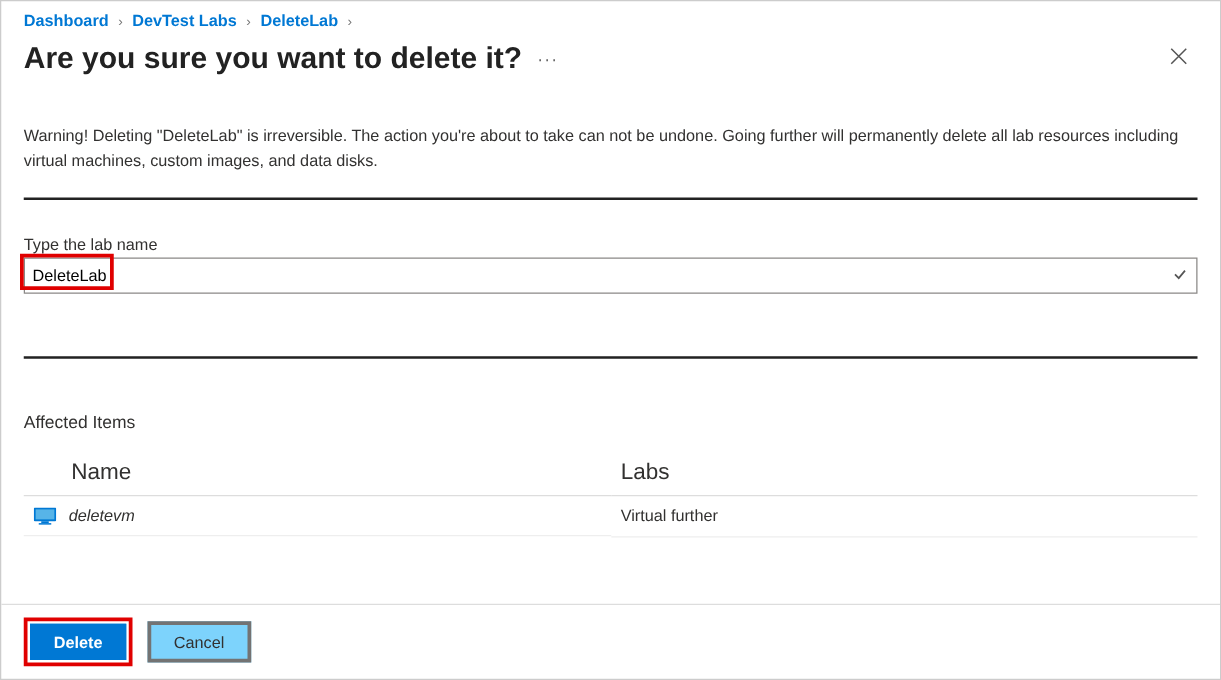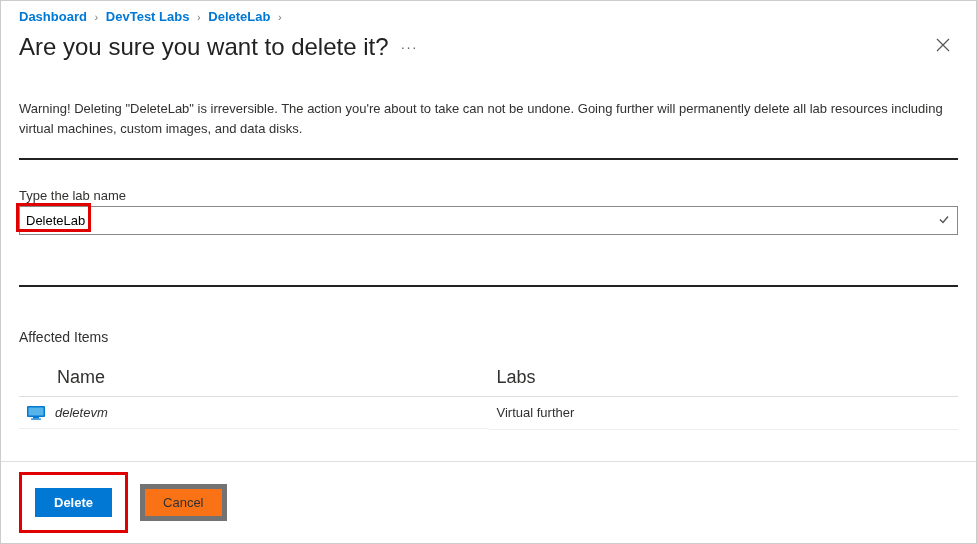--- a/index.html
+++ b/index.html
@@ -27,21 +27,21 @@
       margin: 0 4px;
       font-size: 11px;
     }
     .header-row {
       display: flex;
       align-items: center;
       padding: 4px 18px 10px 18px;
     }
     .page-title {
       font-size: 24px;
-      font-weight: 400;
+      font-weight: 700;
       color: #222;
     }
     .ellipsis {
       margin-left: 12px;
       color: #666;
       font-size: 14px;
       letter-spacing: 1px;
     }
     .close-icon {
       margin-left: auto;
@@ -149,27 +149,27 @@
       cursor: pointer;
       font-family: inherit;
     }
     .btn-primary {
       background: #0078d4;
       color: #fff;
       border: 1px solid #0078d4;
       font-weight: 600;
     }
     .btn-secondary {
-      background: #f97316;
-      color: #323130;
-      border: 5px solid #737373;
+      background: #7dd3fc;
+      color: #323130;
+      border: 3px solid #737373;
     }
     .highlight-delete {
       border: 3px solid #e00000;
-      padding: 13px;
+      padding: 2px;
       display: inline-flex;
     }
   </style>
 </head>
 <body>
 
 <div class="breadcrumb">
   <a href="#">Dashboard</a>
   <span class="sep">›</span>
   <a href="#">DevTest Labs</a>

